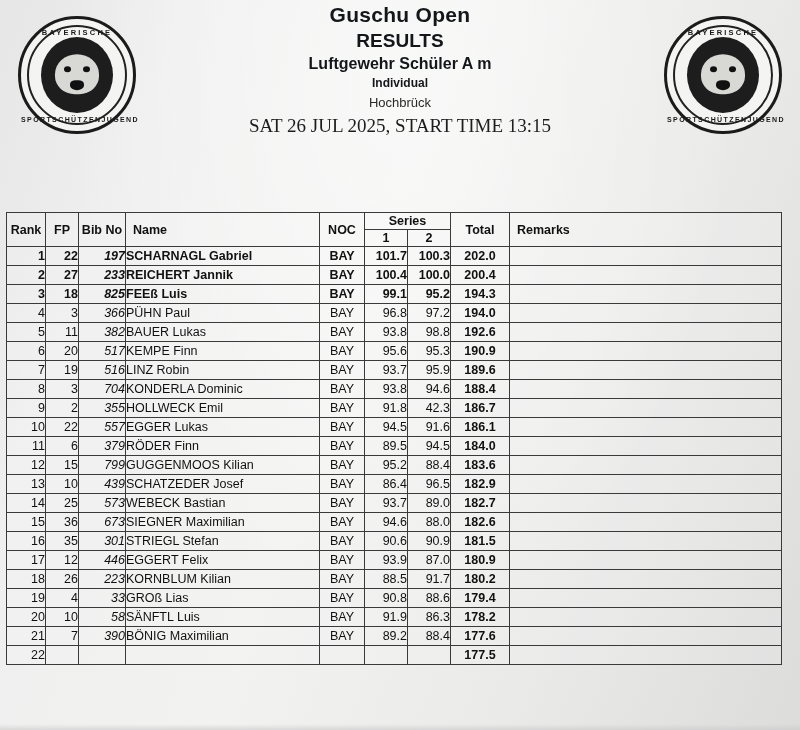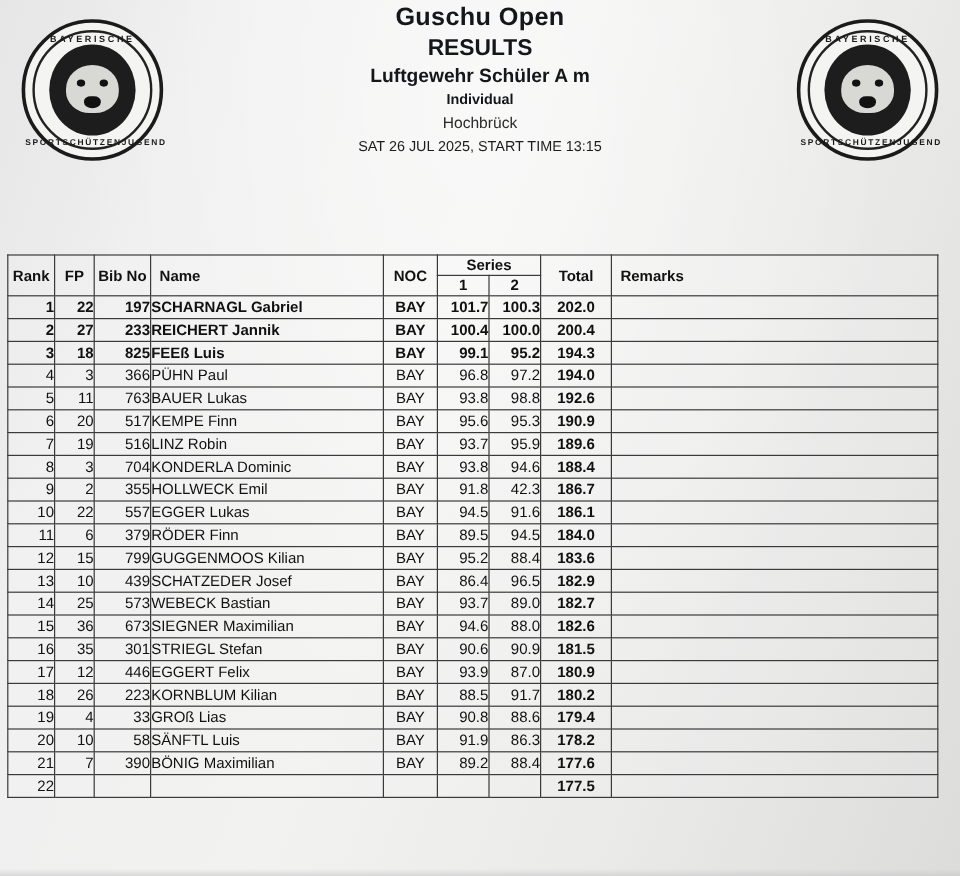--- a/index.html
+++ b/index.html
@@ -129,22 +129,23 @@
     font-size: 12px;
     font-weight: bold;
     margin-bottom: 5px;
   }
   .t-venue {
     font-size: 13px;
     margin-bottom: 5px;
     color: #2a2a2a;
   }
   .t-datetime {
-    font-size: 12px;
+    font-size: 19px;
     color: #1d1d1d;
+    font-family: Liberation Serif, serif;
   }
 
   
   .table-wrap {
     position: absolute;
     left: 6px;
     top: 212px;
     right: 18px;
   }
   table.results {
@@ -177,21 +178,21 @@
   .col-remarks { width: auto; }
 
   tbody td {
     height: 18px;
     padding: 1px 4px;
     font-size: 12.5px;
   }
   tbody tr.top3 td { font-weight: bold; }
   td.rank { text-align: right; padding-right: 6px; }
   td.fp { text-align: right; padding-right: 6px; }
-  td.bib { text-align: right; padding-right: 7px; }
+  td.bib { text-align: right; padding-right: 7px; font-style: italic; }
   td.name { text-align: left; padding-left: 7px; }
   td.noc { text-align: center; }
   td.ser { text-align: right; padding-right: 6px; }
   td.total { text-align: center; padding-right: 7px; font-weight: bold; }
   td.remarks { text-align: left; }
 
   
   tbody td { border-top: none; border-bottom: none; }
   tbody tr:first-child td { border-top: 1px solid #3a3a3a; }
 
@@ -300,21 +301,21 @@
             <td class="name">PÜHN Paul</td>
             <td class="noc">BAY</td>
             <td class="ser">96.8</td>
             <td class="ser">97.2</td>
             <td class="total">194.0</td>
             <td class="remarks"></td>
           </tr>
           <tr>
             <td class="rank">5</td>
             <td class="fp">11</td>
-            <td class="bib">763</td>
+            <td class="bib">382</td>
             <td class="name">BAUER Lukas</td>
             <td class="noc">BAY</td>
             <td class="ser">93.8</td>
             <td class="ser">98.8</td>
             <td class="total">192.6</td>
             <td class="remarks"></td>
           </tr>
           <tr>
             <td class="rank">6</td>
             <td class="fp">20</td>

